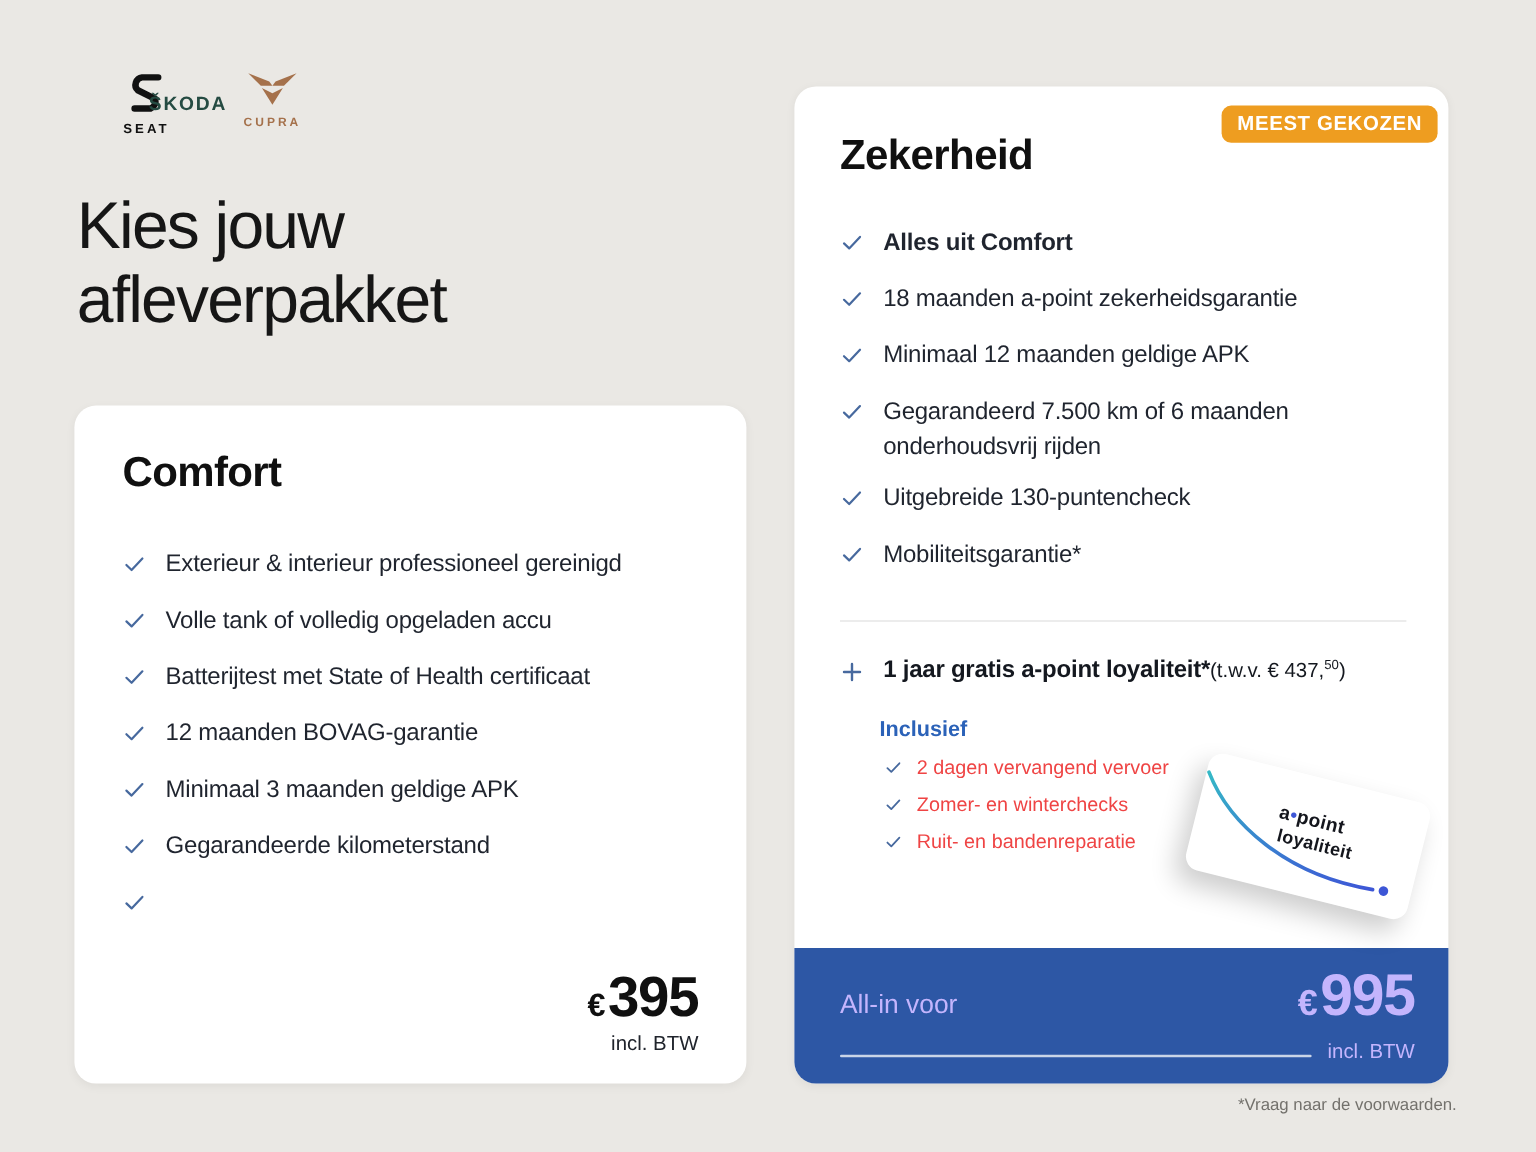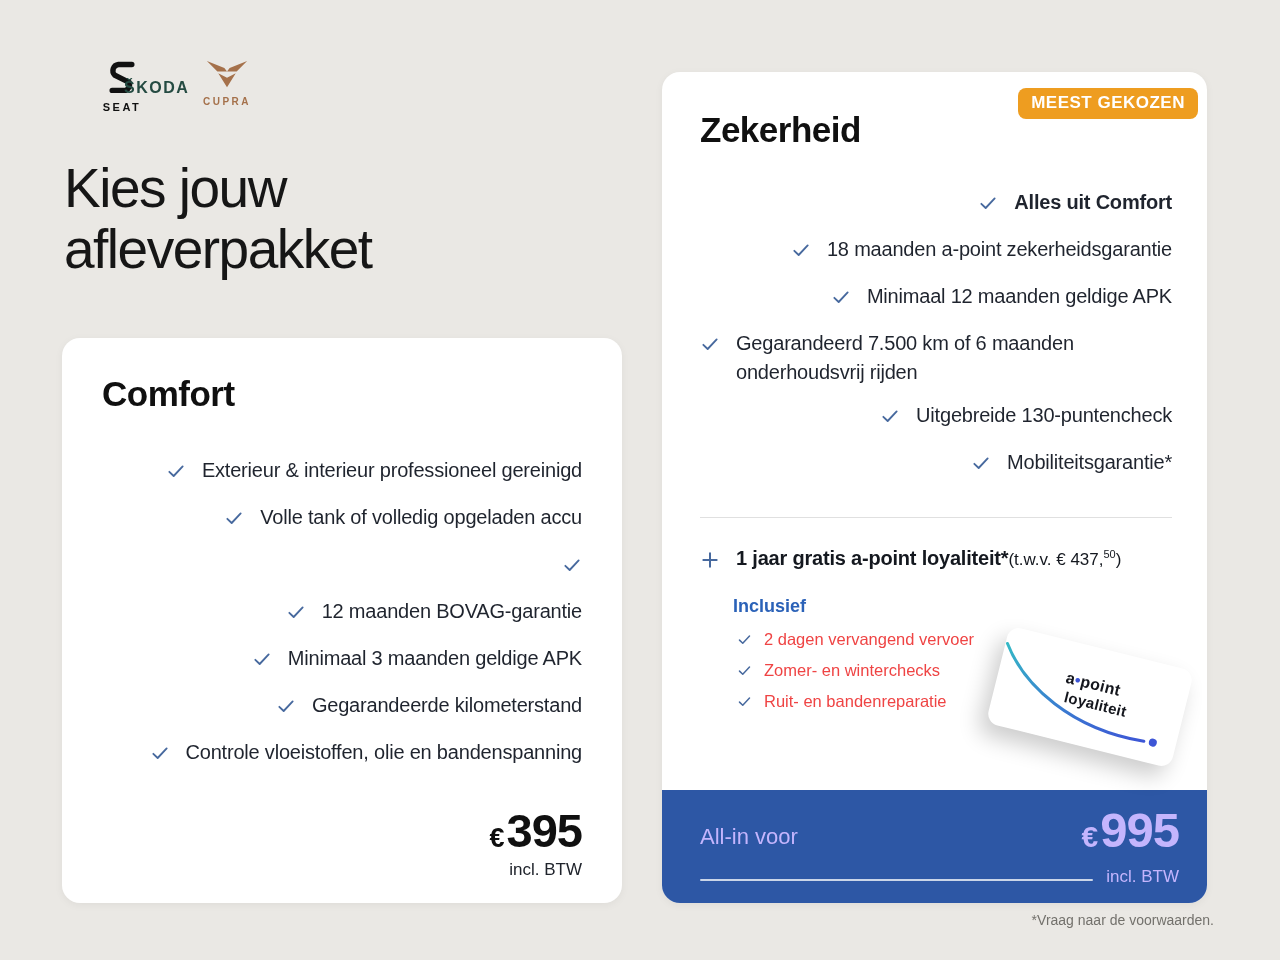--- a/index.html
+++ b/index.html
@@ -38,21 +38,21 @@
   .card-comfort .card-title { margin-bottom:42px; }
   .card-zekerheid .card-title { margin-bottom:38px; }
 
   .badge {
     position:absolute; top:16px; right:9px;
     background:#EE9D20; color:#fff;
     font-size:17px; font-weight:700; letter-spacing:0.5px;
     padding:5px 13px 6px; border-radius:8px;
   }
 
-  .check-list { list-style:none; display:flex; flex-direction:column; gap:14px;align-items:flex-end; }
+  .check-list { list-style:none; display:flex; flex-direction:column; gap:14px; }
   .check-item { display:flex; gap:16px; font-size:20px; line-height:29px; letter-spacing:-0.2px; color:#1F242E; }
   .check-item .icon { flex:0 0 20px; margin-top:4px; }
   .card-comfort .li-text { max-width:400px; }
   .card-zekerheid .li-text { max-width:440px; }
   .check-item.bold .li-text { font-weight:700; }
 
   
   .price-block { position:absolute; right:40px; bottom:23px; text-align:right; }
   .price-line { display:flex; align-items:baseline; justify-content:flex-end; color:#101010; }
   .price-euro { font-size:27px; font-weight:600; margin-right:2px; }
@@ -135,20 +135,21 @@
     <li class="check-item">
       <span class="icon"><svg width="20" height="20" viewBox="0 0 24 24">
             <path d="M4 13 L9.2 18 L20 6.5" fill="none" stroke="#47699E" stroke-width="2.2" stroke-linecap="round" stroke-linejoin="round"></path>
           </svg></span>
       <span class="li-text">Volle tank of volledig opgeladen accu</span>
     </li>
     <li class="check-item">
       <span class="icon"><svg width="20" height="20" viewBox="0 0 24 24">
             <path d="M4 13 L9.2 18 L20 6.5" fill="none" stroke="#47699E" stroke-width="2.2" stroke-linecap="round" stroke-linejoin="round"></path>
           </svg></span>
+      <span class="li-text">Batterijtest met State of Health certificaat</span>
     </li>
     <li class="check-item">
       <span class="icon"><svg width="20" height="20" viewBox="0 0 24 24">
             <path d="M4 13 L9.2 18 L20 6.5" fill="none" stroke="#47699E" stroke-width="2.2" stroke-linecap="round" stroke-linejoin="round"></path>
           </svg></span>
       <span class="li-text">12 maanden BOVAG-garantie</span>
     </li>
     <li class="check-item">
       <span class="icon"><svg width="20" height="20" viewBox="0 0 24 24">
             <path d="M4 13 L9.2 18 L20 6.5" fill="none" stroke="#47699E" stroke-width="2.2" stroke-linecap="round" stroke-linejoin="round"></path>
@@ -158,21 +159,20 @@
     <li class="check-item">
       <span class="icon"><svg width="20" height="20" viewBox="0 0 24 24">
             <path d="M4 13 L9.2 18 L20 6.5" fill="none" stroke="#47699E" stroke-width="2.2" stroke-linecap="round" stroke-linejoin="round"></path>
           </svg></span>
       <span class="li-text">Gegarandeerde kilometerstand</span>
     </li>
     <li class="check-item">
       <span class="icon"><svg width="20" height="20" viewBox="0 0 24 24">
             <path d="M4 13 L9.2 18 L20 6.5" fill="none" stroke="#47699E" stroke-width="2.2" stroke-linecap="round" stroke-linejoin="round"></path>
           </svg></span>
-      <span class="li-text">Controle vloeistoffen, olie en bandenspanning</span>
     </li>
   </ul>
   <div class="price-block">
     <div class="price-line">
       <span class="price-euro">€</span>
       <span class="price-amount">395</span>
     </div>
     <div class="price-tax">incl. BTW</div>
   </div>
 </section>

